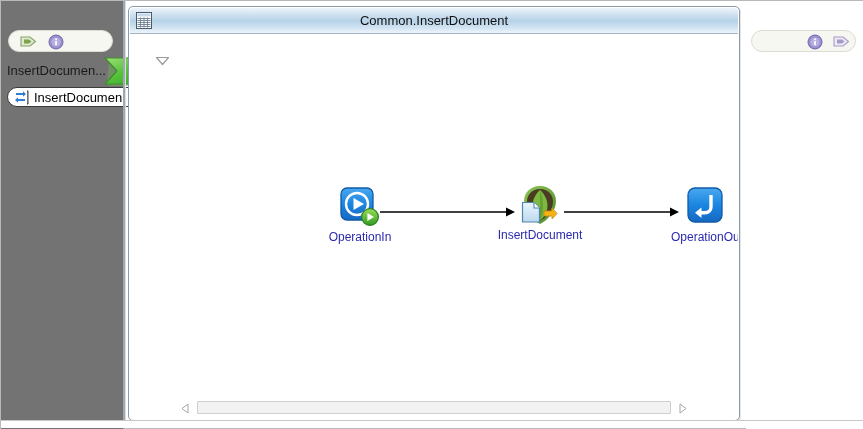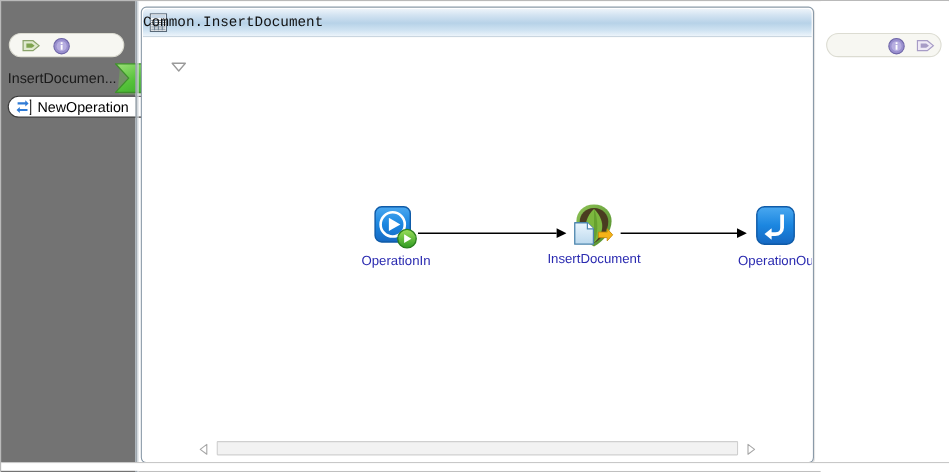--- a/index.html
+++ b/index.html
@@ -93,22 +93,23 @@
     background:linear-gradient(to bottom,#eef4fa 0%,#d4e4f2 22%,#b7d2e8 52%,#cfe3f2 78%,#eef5fb 100%);
     border-top-left-radius:4px;border-top-right-radius:4px;
     border-bottom:1px solid #9fb3c4;
     box-sizing:border-box;
   }
   #titlebar-icon{
     position:absolute;left:6px;top:4px;width:16px;height:17px;
   }
   #titlebar-title{
     position:absolute;left:0;right:0;top:5px;
+    text-align:center;
     font-size:13px;color:#101010;
-    font-family:Liberation Mono, monospace;
+    font-family:Liberation Sans, sans-serif;
   }
   #canvas-wrap{
     position:absolute;left:1px;top:27px;right:1px;bottom:1px;
     background:#ffffff;
     box-sizing:border-box;
     overflow:hidden;
   }
   #canvas{
     position:absolute;left:0;top:0;right:0;bottom:22px;
     background:#ffffff;
@@ -219,21 +220,21 @@
 
     <div id="newoperation-pill">
       <span id="newoperation-icon">
         <svg width="15" height="15" viewBox="0 0 15 15">
           <rect x="0.5" y="0.5" width="12" height="14" fill="#ffffff" stroke="none"></rect>
           <path d="M2 3 L9 3 L9 1.2 L12 4 L9 6.8 L9 5 L2 5 Z" fill="#2f7bd6"></path>
           <path d="M11 9 L4 9 L4 7.2 L1 10 L4 12.8 L4 11 L11 11 Z" fill="#2f7bd6"></path>
           <path d="M13 1 L13.9 1 L13.9 14 L13 14" fill="none" stroke="#1a1a1a" stroke-width="1"></path>
         </svg>
       </span>
-      <span id="newoperation-label">NewOperation</span>
+      <span id="newoperation-label">InsertDocumen</span>
       <span id="newoperation-play">
         <svg width="11" height="11" viewBox="0 0 11 11">
           <path d="M1 0.5 L10 5.5 L1 10.5 Z" fill="#1faa1f"></path>
         </svg>
       </span>
     </div>
   </div>
 
   <div id="left-divider"></div>
   <div id="left-divider2"></div>

